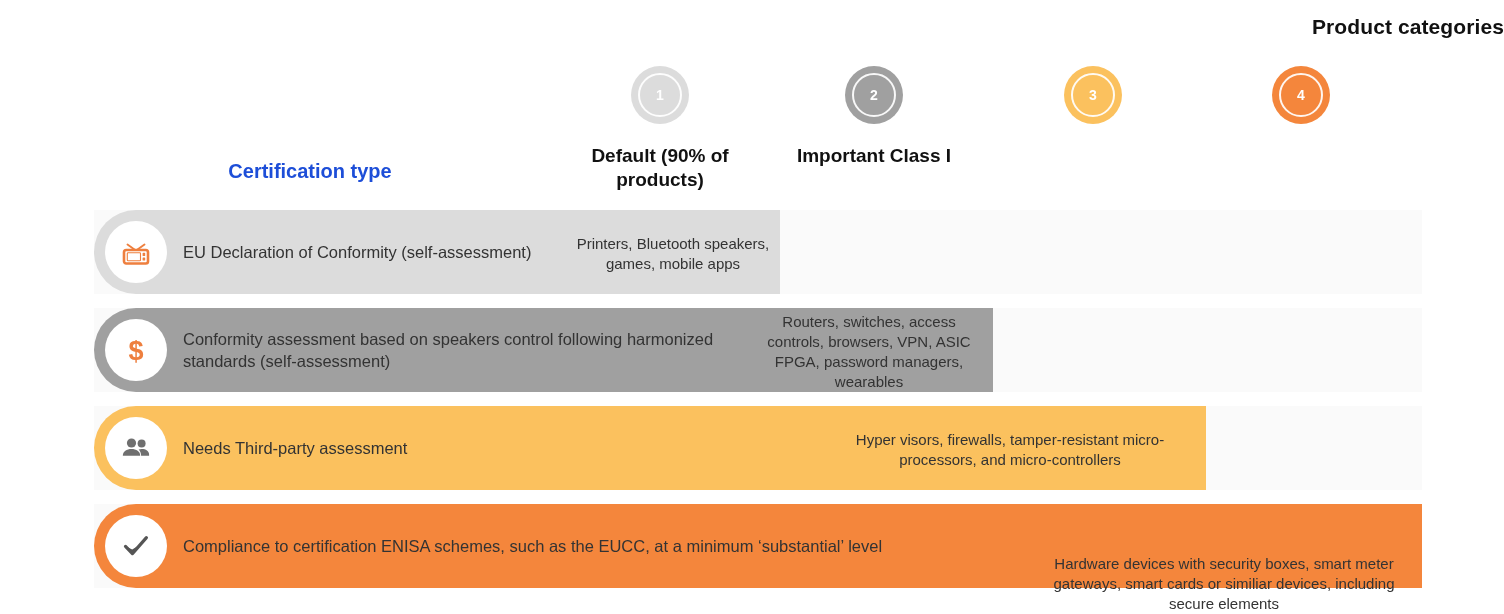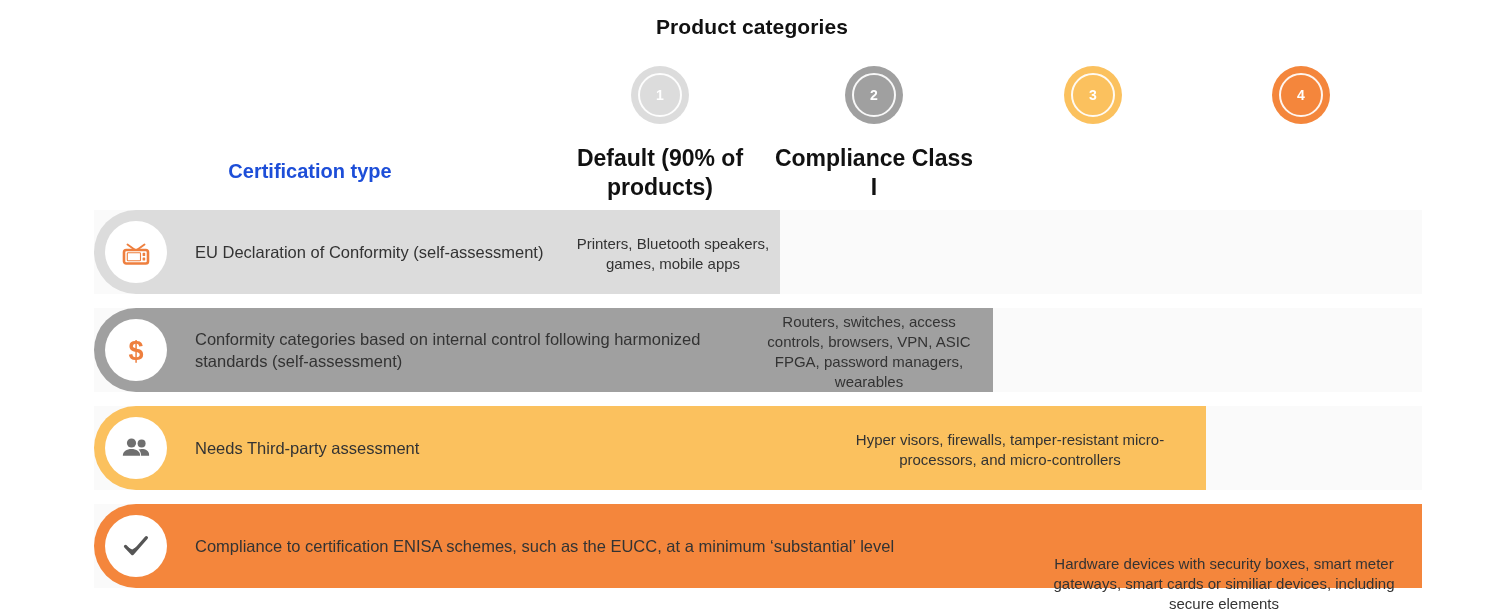--- a/index.html
+++ b/index.html
@@ -15,21 +15,21 @@
     color: #2b2b2b;
     overflow: hidden;
   }
 
   
   #product-categories-title {
     position: absolute;
     top: 15px;
     left: 0;
     width: 1504px;
-    text-align: center;
+    text-align: right;
     font-size: 21px;
     font-weight: bold;
     color: #111111;
     letter-spacing: 0.1px;
   }
 
   
   #cert-type-header {
     position: absolute;
     top: 160px;
@@ -66,21 +66,21 @@
     box-sizing: border-box;
   }
   .col-circle .num {
     color: #ffffff;
     font-size: 14px;
     font-weight: bold;
     line-height: 1;
   }
   .col-label {
     margin-top: 20px;
-    font-size: 23px;
+    font-size: 19px;
     font-weight: bold;
     color: #111111;
     line-height: 1.28;
   }
 
   
   .row {
     position: absolute;
     left: 94px;
     width: 1328px;
@@ -112,21 +112,21 @@
     height: 62px;
     margin-left: 11px;
     border-radius: 50%;
     background: #ffffff;
     display: flex;
     align-items: center;
     justify-content: center;
     flex: 0 0 auto;
   }
   .cert-text {
-    margin-left: 28px;
+    margin-left: 16px;
     font-size: 16.5px;
     line-height: 1.35;
     color: #333333;
   }
   .prod-cell {
     position: absolute;
     top: 0;
     height: 88px;
     display: flex;
     align-items: center;
@@ -154,21 +154,21 @@
   </div>
   <div class="col-label">Default (90% of products)</div>
 </div>
 
 <div class="col-header" style="left:769px; top:66px; width:210px;">
   <div class="col-circle" style="background:#a0a0a0;">
     <div class="inner-ring">
       <span class="num">2</span>
     </div>
   </div>
-  <div class="col-label">Compliance Class I</div>
+  <div class="col-label">Important Class I</div>
 </div>
 
 <div class="col-header" style="left:988px; top:66px; width:210px;">
   <div class="col-circle" style="background:#fbc15e;">
     <div class="inner-ring">
       <span class="num">3</span>
     </div>
   </div>
 </div>
 
@@ -200,21 +200,21 @@
 
 <div class="row" style="top:308px;">
   <div class="row-track"></div>
   <div class="row-fill" style="width:899px; background:#a0a0a0;"></div>
   <div class="row-pill" style="width:899px; background:transparent;">
     <div class="icon-badge">
       <svg width="34" height="34" viewBox="0 0 34 34" aria-hidden="true">
         <text x="17" y="26.5" text-anchor="middle" font-family="'Liberation Sans', sans-serif" font-size="27" font-weight="bold" fill="#ee7f3e">$</text>
       </svg>
     </div>
-    <div class="cert-text" style="max-width:560px;">Conformity categories based on internal control following harmonized standards (self-assessment)</div>
+    <div class="cert-text" style="max-width:560px;">Conformity assessment based on speakers control following harmonized standards (self-assessment)</div>
   </div>
   <div class="prod-cell" style="left:651px; width:248px;">Routers, switches, access controls, browsers, VPN, ASIC FPGA, password managers, wearables</div>
 </div>
 
 <div class="row" style="top:406px;">
   <div class="row-track"></div>
   <div class="row-fill" style="width:1112px; background:#fbc15e;"></div>
   <div class="row-pill" style="width:1112px; background:transparent;">
     <div class="icon-badge">
       <svg width="36" height="36" viewBox="0 0 36 36" aria-hidden="true">

